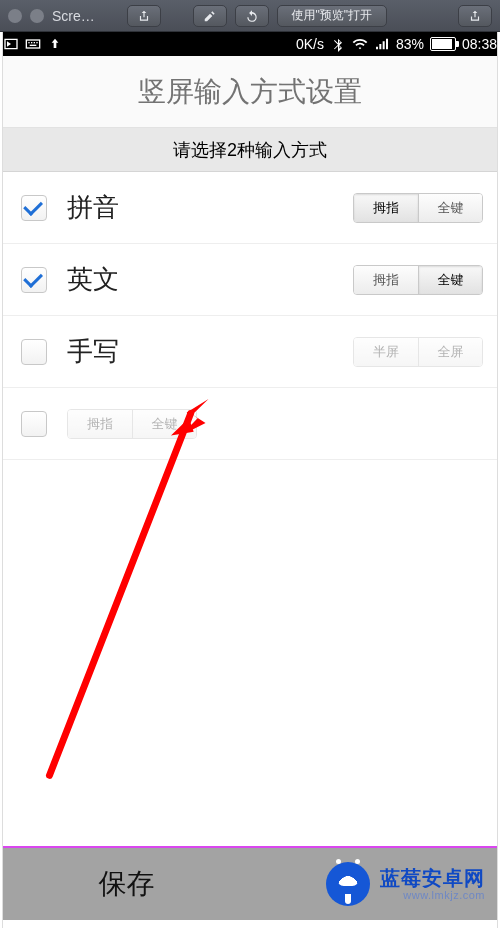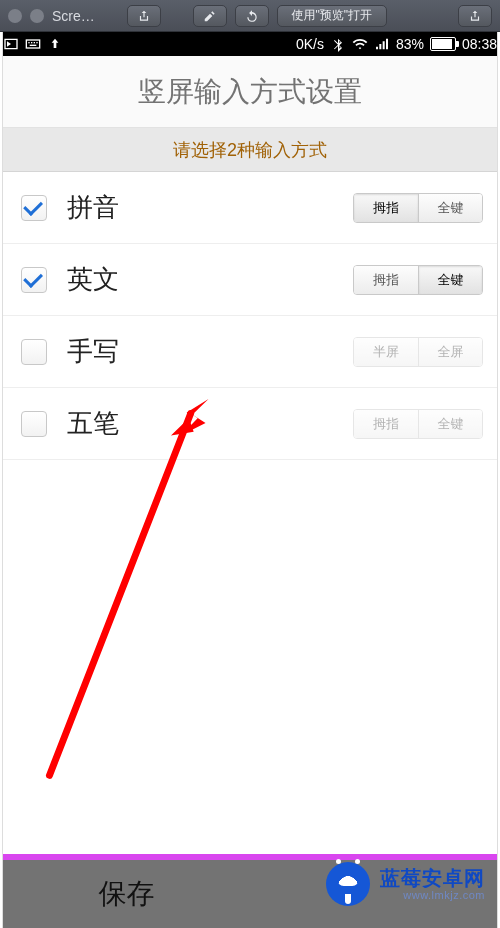--- a/index.html
+++ b/index.html
@@ -24,39 +24,39 @@
   .sb-right { margin-left:auto; display:flex; gap:6px; align-items:center; }
   .sb-ico svg { width:16px; height:16px; fill:#fff; display:block; }
   .sb-batt { width:26px; height:14px; border:1.5px solid #fff; border-radius:2px; position:relative; }
   .sb-batt::after { content:""; position:absolute; right:-4px; top:3px; width:2.5px; height:6px; background:#fff; border-radius:0 1px 1px 0;}
   .sb-batt > i { position:absolute; left:1px; top:1px; bottom:1px; width:83%; background:#fff; }
 
   
   .page-title { height: 72px; background:#fafafa; display:flex; align-items:center; justify-content:center; font-size:28px; color:#737373; border-bottom:1px solid #e2e2e2; }
 
   
-  .instr { height: 44px; background:#e8e8e8; display:flex; align-items:center; justify-content:center; font-size:18px; color:#a16207; border-bottom:1px solid #d5d5d5; }
+  .instr { height: 44px; background:#e8e8e8; display:flex; align-items:center; justify-content:center; font-size:18px; color:#000000; border-bottom:1px solid #d5d5d5; }
 
   
   .list { background:#fff; }
   .row { height: 72px; display:flex; align-items:center; padding:0 14px 0 18px; border-bottom:1px solid #eee; gap:20px; }
   .chk { width:26px; height:26px; border:1px solid #c8c8c8; border-radius:4px; background:linear-gradient(#fff,#f2f2f2); display:flex; align-items:center; justify-content:center; flex-shrink:0; }
   .chk.checked::after { content:""; width:14px; height:8px; border-left:3px solid #1f6fd6; border-bottom:3px solid #1f6fd6; transform:rotate(-45deg) translateY(-2px); }
   .row-label { font-size:26px; color:#222; flex:1; }
   .seg { display:flex; border:1px solid #c9c9c9; border-radius:4px; overflow:hidden; height:30px; }
   .seg.dim { opacity:.45; }
   .seg > span { width:64px; display:flex; align-items:center; justify-content:center; font-size:13px; color:#555; background:linear-gradient(#fdfdfd,#ececec); }
   .seg > span + span { border-left:1px solid #c9c9c9; }
   .seg > span.sel { background:linear-gradient(#f8f8f8,#e2e2e2); color:#000; font-weight:500; box-shadow: inset 0 1px 2px rgba(0,0,0,.12); }
 
   
   .arrow-wrap { position:absolute; left:0; top:0; width:100%; height:100%; pointer-events:none; }
 
   
-  .savebar { position:absolute; left:0; right:0; bottom:0; height:74px; border-top:6px solid #d946ef; background:#737373; display:flex; }
+  .savebar { position:absolute; left:0; right:0; bottom:8px; height:74px; border-top:2px solid #d946ef; background:#a3a3a3; display:flex; }
   .save-btn { width:50%; display:flex; align-items:center; justify-content:center; font-size:28px; color:#111; }
 
   
   .wm { position:absolute; right:12px; bottom:22px; display:flex; align-items:center; gap:10px; }
   .wm-logo { width:44px; height:44px; border-radius:50%; background:#1557d6; position:relative; }
   .wm-logo::before { content:""; position:absolute; left:50%; top:8px; transform:translateX(-50%); width:22px; height:16px; background:radial-gradient(circle at 50% 100%, #fff 50%, transparent 51%); border-radius:11px 11px 8px 8px; }
   .wm-logo::after { content:""; position:absolute; left:50%; bottom:2px; width:6px; height:10px; background:#fff; transform:translateX(-50%); border-radius:0 0 3px 3px; }
   .wm-logo .eyes { position:absolute; top:13px; left:50%; transform:translateX(-50%); width:14px; display:flex; justify-content:space-between;}
   .wm-logo .eyes i{ width:3px; height:3px; background:#1557d6; border-radius:50%; display:block;}
   .wm-logo .ant{ position:absolute; top:-3px; width:5px; height:5px; background:#fff; border-radius:50%;}
@@ -172,21 +172,20 @@
       <div class="row">
         <span class="chk"></span>
         <span class="row-label">手写</span>
         <span class="seg dim">
           <span>半屏</span>
           <span>全屏</span>
         </span>
       </div>
       <div class="row">
         <span class="chk"></span>
-        <span class="row-label">五笔</span>
         <span class="seg dim">
           <span>拇指</span>
           <span>全键</span>
         </span>
       </div>
     </div>
 
   <svg class="arrow-wrap" viewBox="0 0 500 928" preserveAspectRatio="none">
     <defs></defs>
     <line x1="47" y1="770" x2="190" y2="395" stroke="#ff0000" stroke-width="7" stroke-linecap="round"></line>

